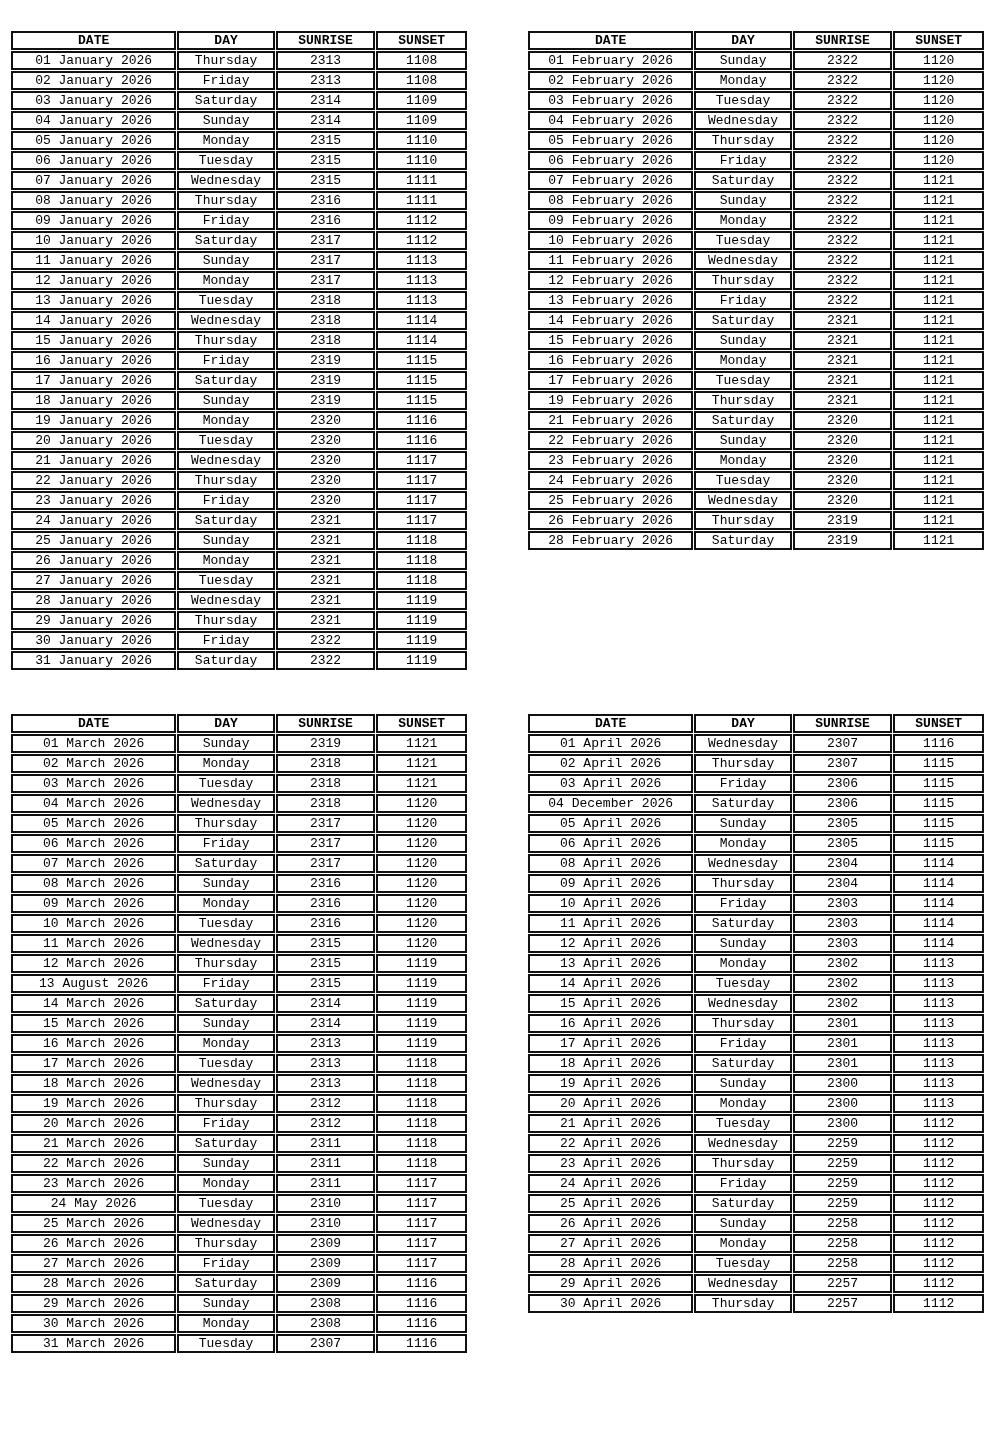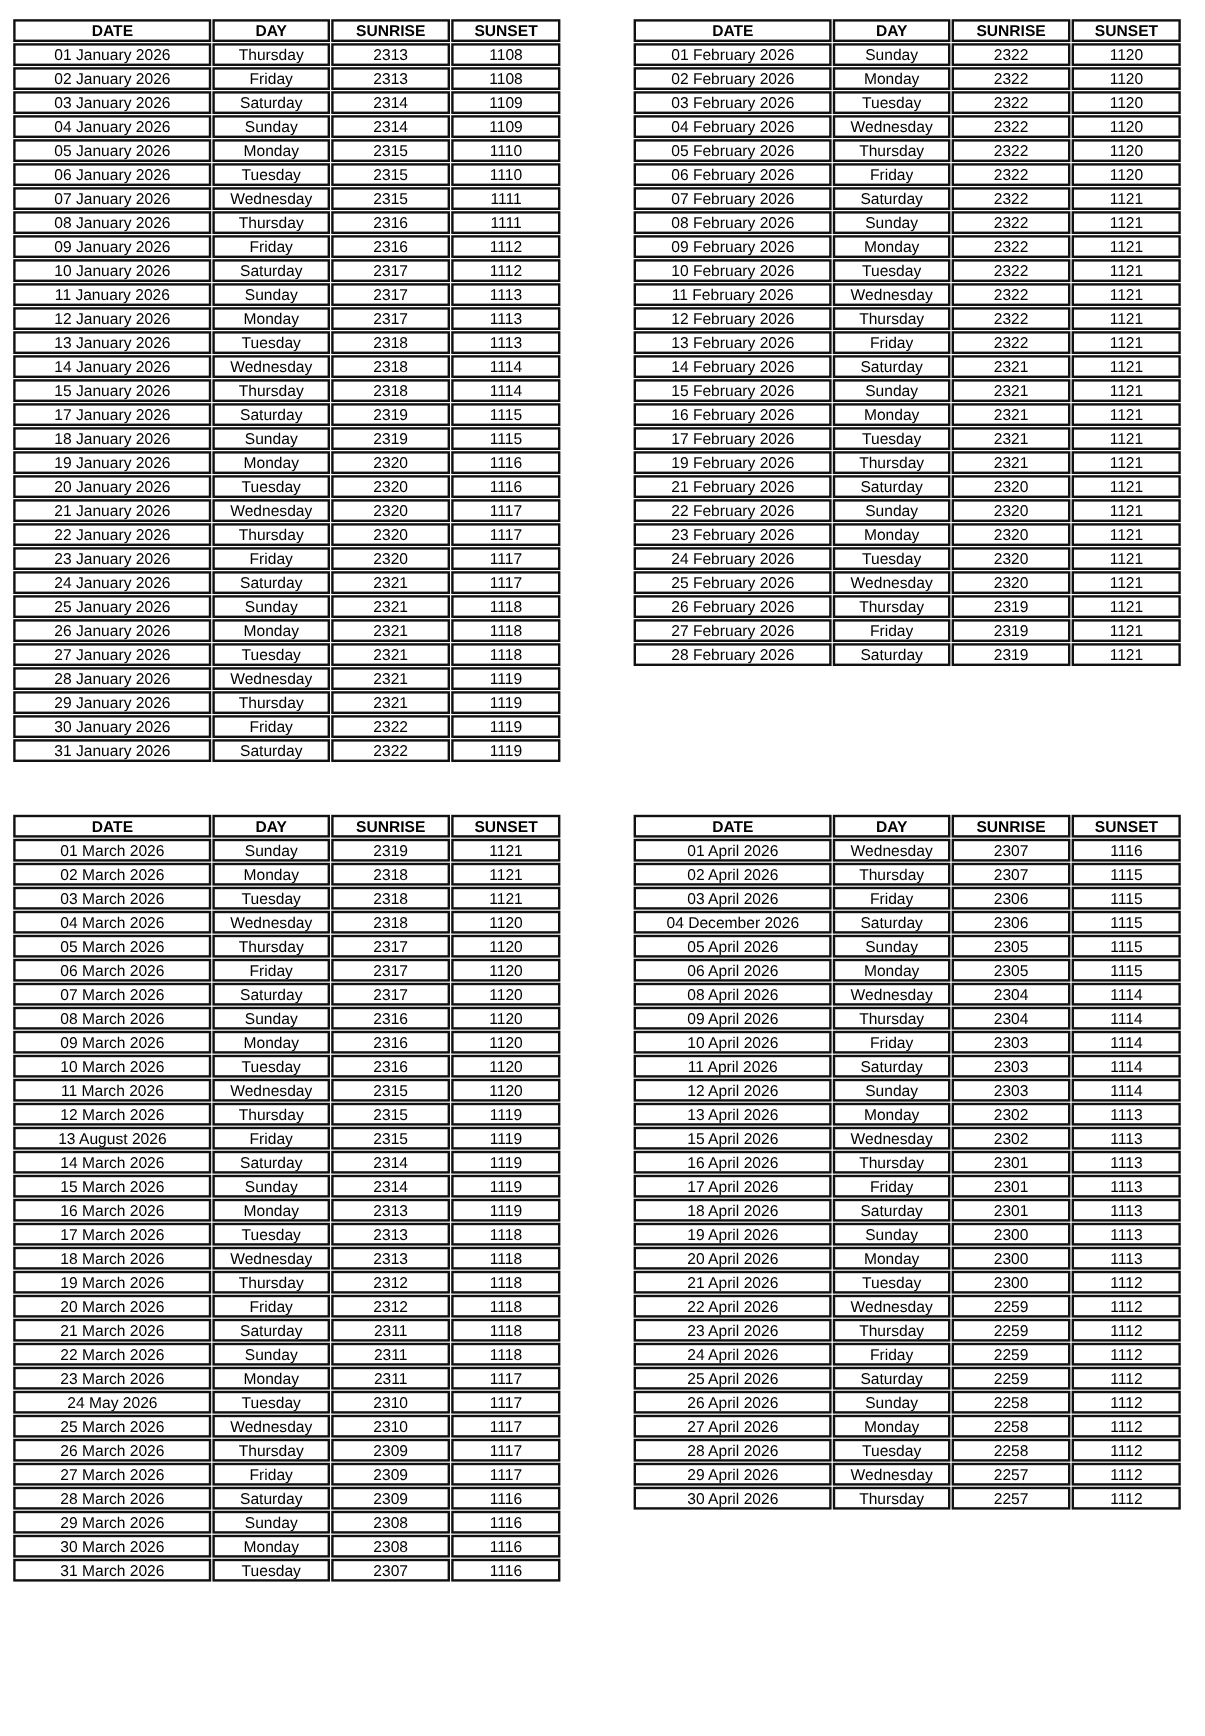--- a/index.html
+++ b/index.html
@@ -12,26 +12,27 @@
     width: 1004px;
     height: 1447px;
     background: #ffffff;
     font-family: "Liberation Sans", sans-serif;
     color: #000000;
     overflow: hidden;
   }
   .tables-grid {
     position: absolute;
     left: 10px;
-    top: 15px;
+    top: 30px;
     display: grid;
     grid-template-columns: 458px 458px;
     column-gap: 59px;
     row-gap: 42px;
     align-items: start;
+    font-family: Liberation Mono, monospace;
   }
   table.sun-table {
     width: 458px;
     border-collapse: separate;
     border-spacing: 1px;
     background: #ffffff;
     table-layout: fixed;
   }
   table.sun-table th,
   table.sun-table td {
@@ -159,20 +160,26 @@
             <td>2318</td>
             <td>1114</td>
           </tr>
           <tr>
             <td>15 January 2026</td>
             <td>Thursday</td>
             <td>2318</td>
             <td>1114</td>
           </tr>
           <tr>
+            <td>16 January 2026</td>
+            <td>Friday</td>
+            <td>2319</td>
+            <td>1115</td>
+          </tr>
+          <tr>
             <td>17 January 2026</td>
             <td>Saturday</td>
             <td>2319</td>
             <td>1115</td>
           </tr>
           <tr>
             <td>18 January 2026</td>
             <td>Sunday</td>
             <td>2319</td>
             <td>1115</td>
@@ -412,26 +419,20 @@
             <td>2320</td>
             <td>1121</td>
           </tr>
           <tr>
             <td>26 February 2026</td>
             <td>Thursday</td>
             <td>2319</td>
             <td>1121</td>
           </tr>
           <tr>
-            <td>27 February 2026</td>
-            <td>Friday</td>
-            <td>2319</td>
-            <td>1121</td>
-          </tr>
-          <tr>
             <td>28 February 2026</td>
             <td>Saturday</td>
             <td>2319</td>
             <td>1121</td>
           </tr>
         </tbody>
     </table>
 
     <table class="sun-table">
       <colgroup>
@@ -720,20 +721,26 @@
             <td>2303</td>
             <td>1114</td>
           </tr>
           <tr>
             <td>13 April 2026</td>
             <td>Monday</td>
             <td>2302</td>
             <td>1113</td>
           </tr>
           <tr>
+            <td>14 April 2026</td>
+            <td>Tuesday</td>
+            <td>2302</td>
+            <td>1113</td>
+          </tr>
+          <tr>
             <td>15 April 2026</td>
             <td>Wednesday</td>
             <td>2302</td>
             <td>1113</td>
           </tr>
           <tr>
             <td>16 April 2026</td>
             <td>Thursday</td>
             <td>2301</td>
             <td>1113</td>

